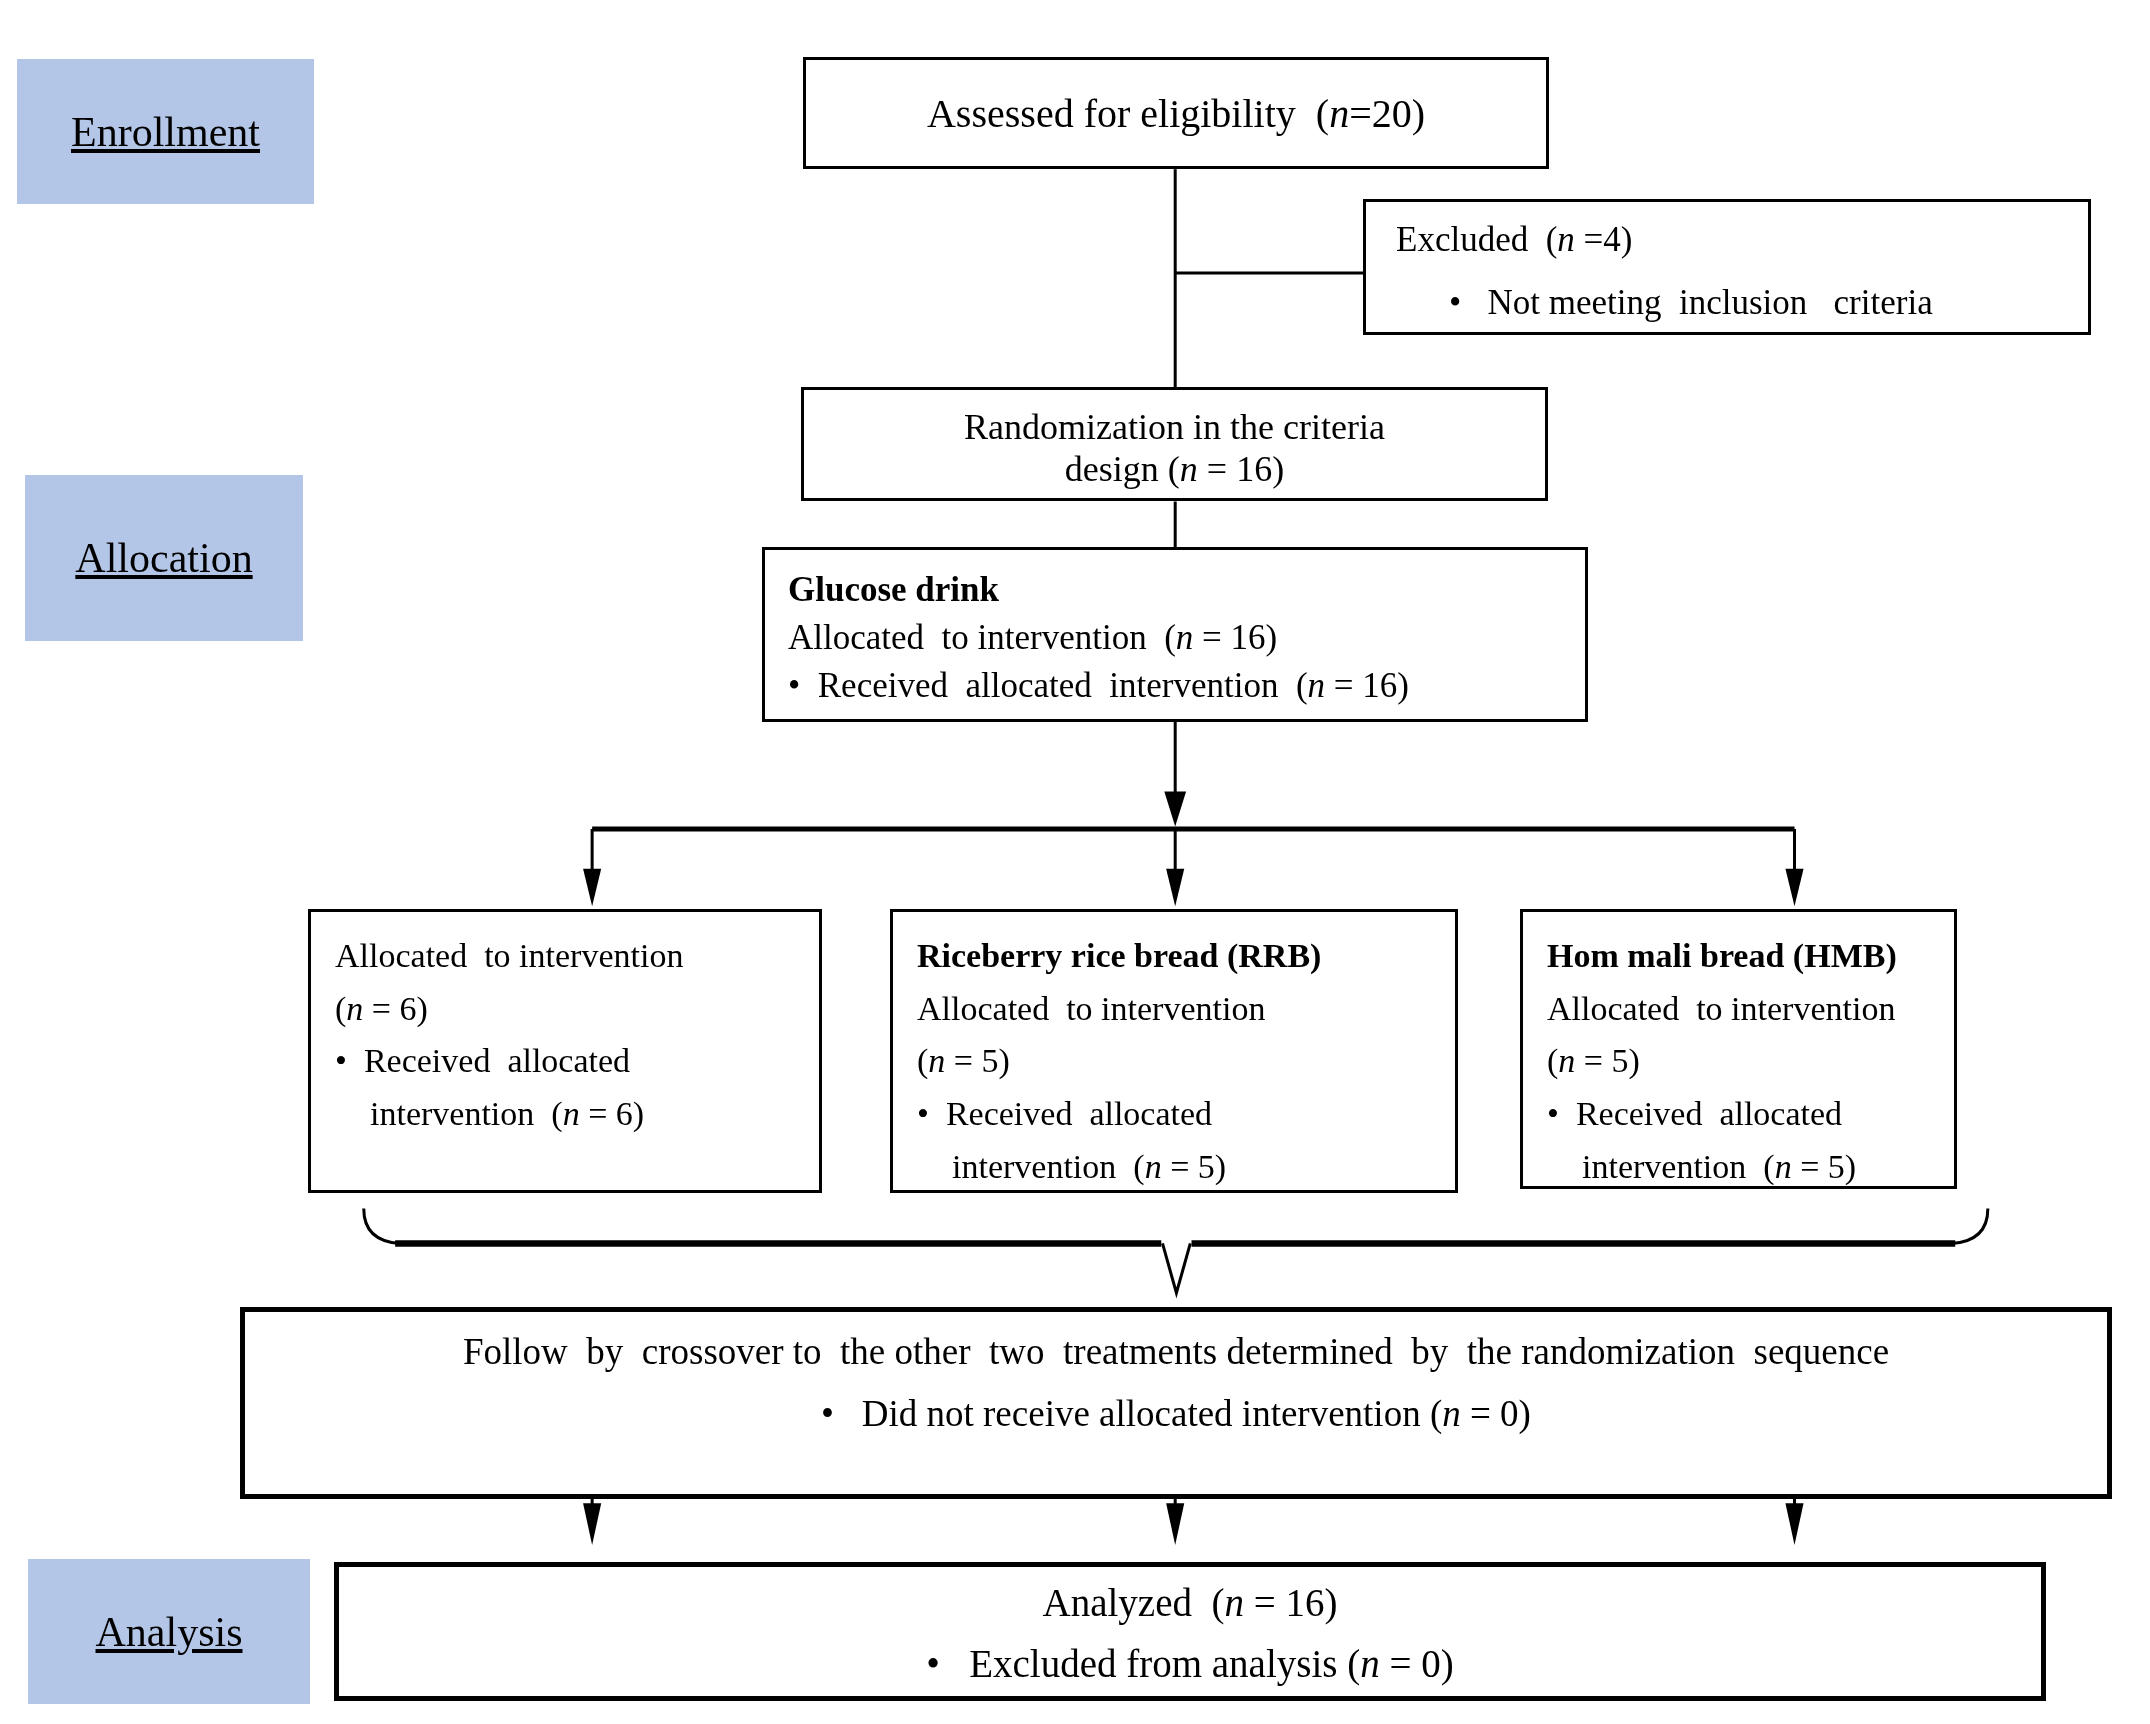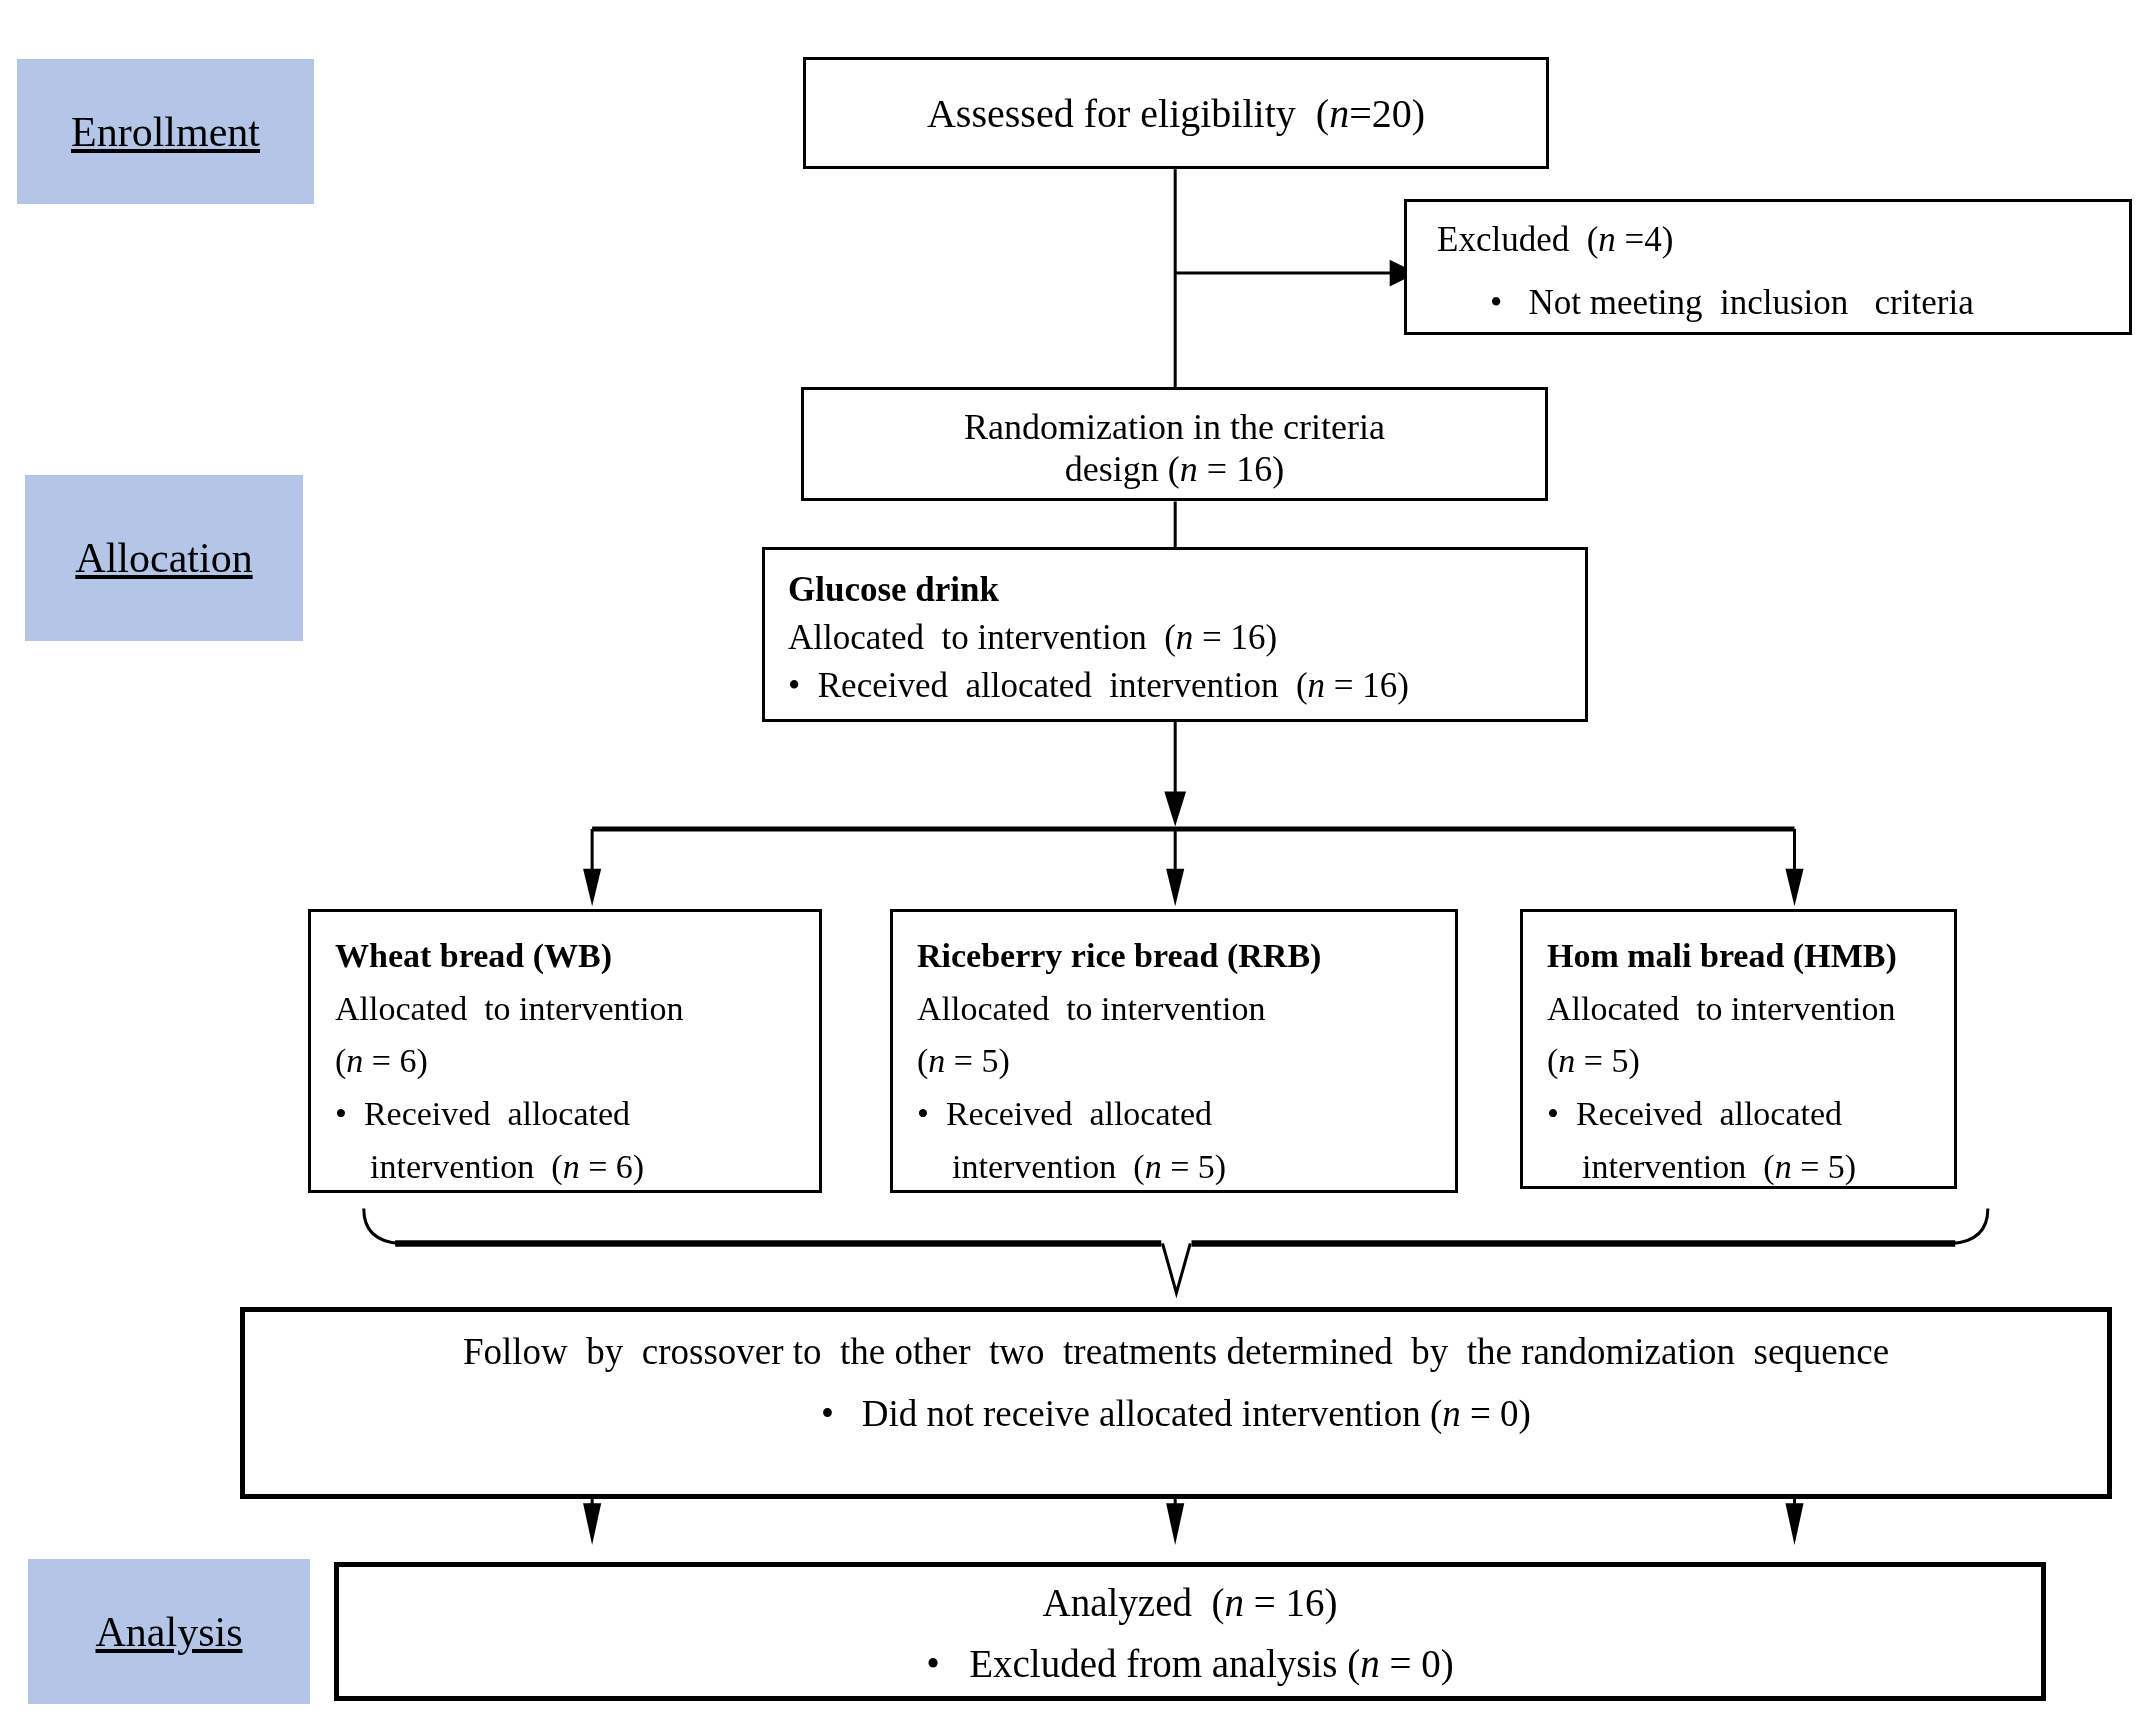--- a/index.html
+++ b/index.html
@@ -32,21 +32,21 @@
   }
   .tline { white-space: pre; display: block; }
   .bold { font-weight: 700; }
 
   #box-assessed {
     left: 803px; top: 57px; width: 746px; height: 112px;
     display: flex; align-items: center; justify-content: center;
     font-size: 40px;
   }
   #box-excluded {
-    left: 1404px; top: 199px; width: 728px; height: 136px;
+    left: 1363px; top: 199px; width: 728px; height: 136px;
     font-size: 35px; line-height: 1.8;
     padding: 6px 6px 0 30px;
   }
   #box-excluded .bullet-indent { padding-left: 53px; }
   #box-randomization {
     left: 801px; top: 387px; width: 747px; height: 114px;
     font-size: 36px; line-height: 1.18; text-align: center;
     padding-top: 15.7px;
   }
   #box-glucose {
@@ -135,21 +135,20 @@
     <span class="tline">design (<i>n</i> = 16)</span>
   </div>
 
   <div class="fbox" id="box-glucose">
     <span class="tline bold">Glucose drink</span>
     <span class="tline">Allocated  to intervention  (<i>n</i> = 16)</span>
     <span class="tline">•  Received  allocated  intervention  (<i>n</i> = 16)</span>
   </div>
 
   <div class="fbox armbox" id="box-wheat">
-    <span class="tline bold">Wheat bread (WB)</span>
     <span class="tline">Allocated  to intervention</span>
     <span class="tline">(<i>n</i> = 6)</span>
     <span class="tline">•  Received  allocated</span>
     <span class="tline cont">intervention  (<i>n</i> = 6)</span>
   </div>
 
   <div class="fbox armbox" id="box-riceberry">
     <span class="tline bold">Riceberry rice bread (RRB)</span>
     <span class="tline">Allocated  to intervention</span>
     <span class="tline">(<i>n</i> = 5)</span>

